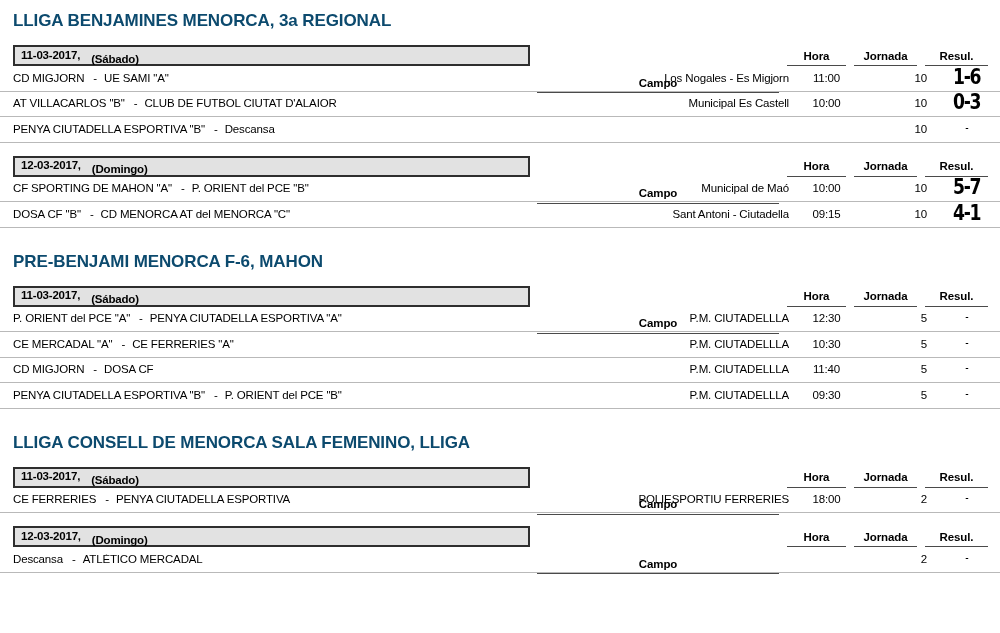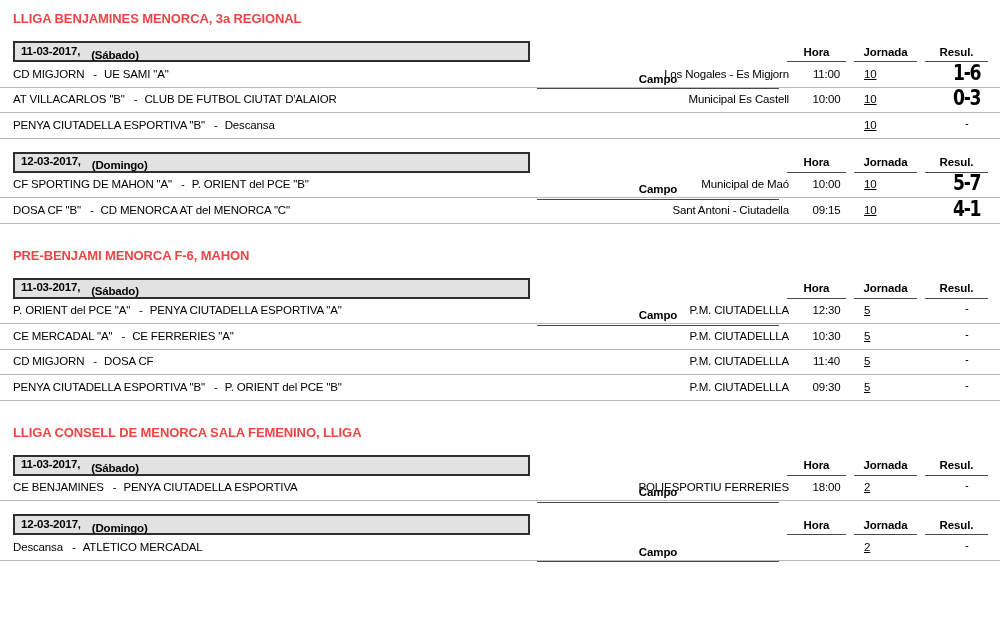--- a/index.html
+++ b/index.html
@@ -21,25 +21,25 @@
   .page {
     width: 1000px;
     padding: 0;
   }
 
   
   .competition {
     width: 1000px;
   }
   .competition-title {
-    font-size: 13px;
+    font-size: 17px;
     font-weight: bold;
     letter-spacing: -0.1px;
     padding-left: 13px;
-    color: #ef4444;
+    color: #0c4a6e;
     line-height: 1;
   }
   .title-gap-top  { height: 12px; }
   .title-gap-bot  { height: 16px; }
 
   
   .date-block {
     width: 1000px;
     margin-bottom: 6px;
   }
@@ -124,22 +124,21 @@
     text-align: right;
     padding-left: 8px;
     margin-left: 10px;
   }
   .cell-hora {
     flex: 0 0 59px;
     text-align: center;
   }
   .cell-jornada {
     flex: 0 0 63px;
-    text-align: left;
-    text-decoration: underline;
+    text-align: right;
   }
   .cell-resul {
     flex: 0 0 63px;
     text-align: center;
   }
   .cell-gap { flex: 0 0 8px; }
 
   .score {
     font-family: "DejaVu Sans", sans-serif;
     font-weight: bold;
@@ -337,21 +336,21 @@
           <div class="hdr-spacer"></div>
           <div class="hdr-cell col-campo">Campo</div>
           <div class="hdr-gap"></div>
           <div class="hdr-cell col-hora">Hora</div>
           <div class="hdr-gap"></div>
           <div class="hdr-cell col-jornada">Jornada</div>
           <div class="hdr-gap"></div>
           <div class="hdr-cell col-resul">Resul.</div>
         </div>
         <div class="match-row">
-          <div class="cell cell-teams"><span>CE BENJAMINES</span><span class="team-sep">-</span><span>PENYA CIUTADELLA ESPORTIVA</span></div>
+          <div class="cell cell-teams"><span>CE FERRERIES</span><span class="team-sep">-</span><span>PENYA CIUTADELLA ESPORTIVA</span></div>
           <div class="cell-spacer"></div>
           <div class="cell cell-campo">POLIESPORTIU FERRERIES</div>
           <div class="cell-gap"></div>
           <div class="cell cell-hora">18:00</div>
           <div class="cell-gap"></div>
           <div class="cell cell-jornada">2</div>
           <div class="cell-gap"></div>
           <div class="cell cell-resul"><span class="score score-empty">-</span></div>
         </div>
         <div class="block-trailer"></div>

